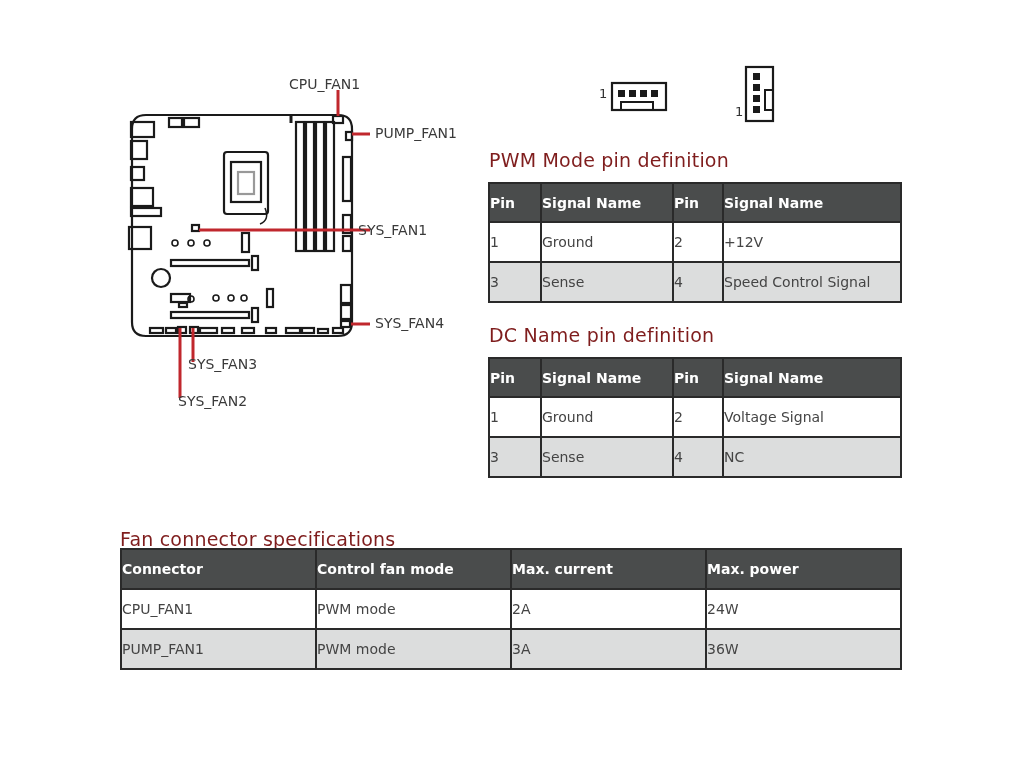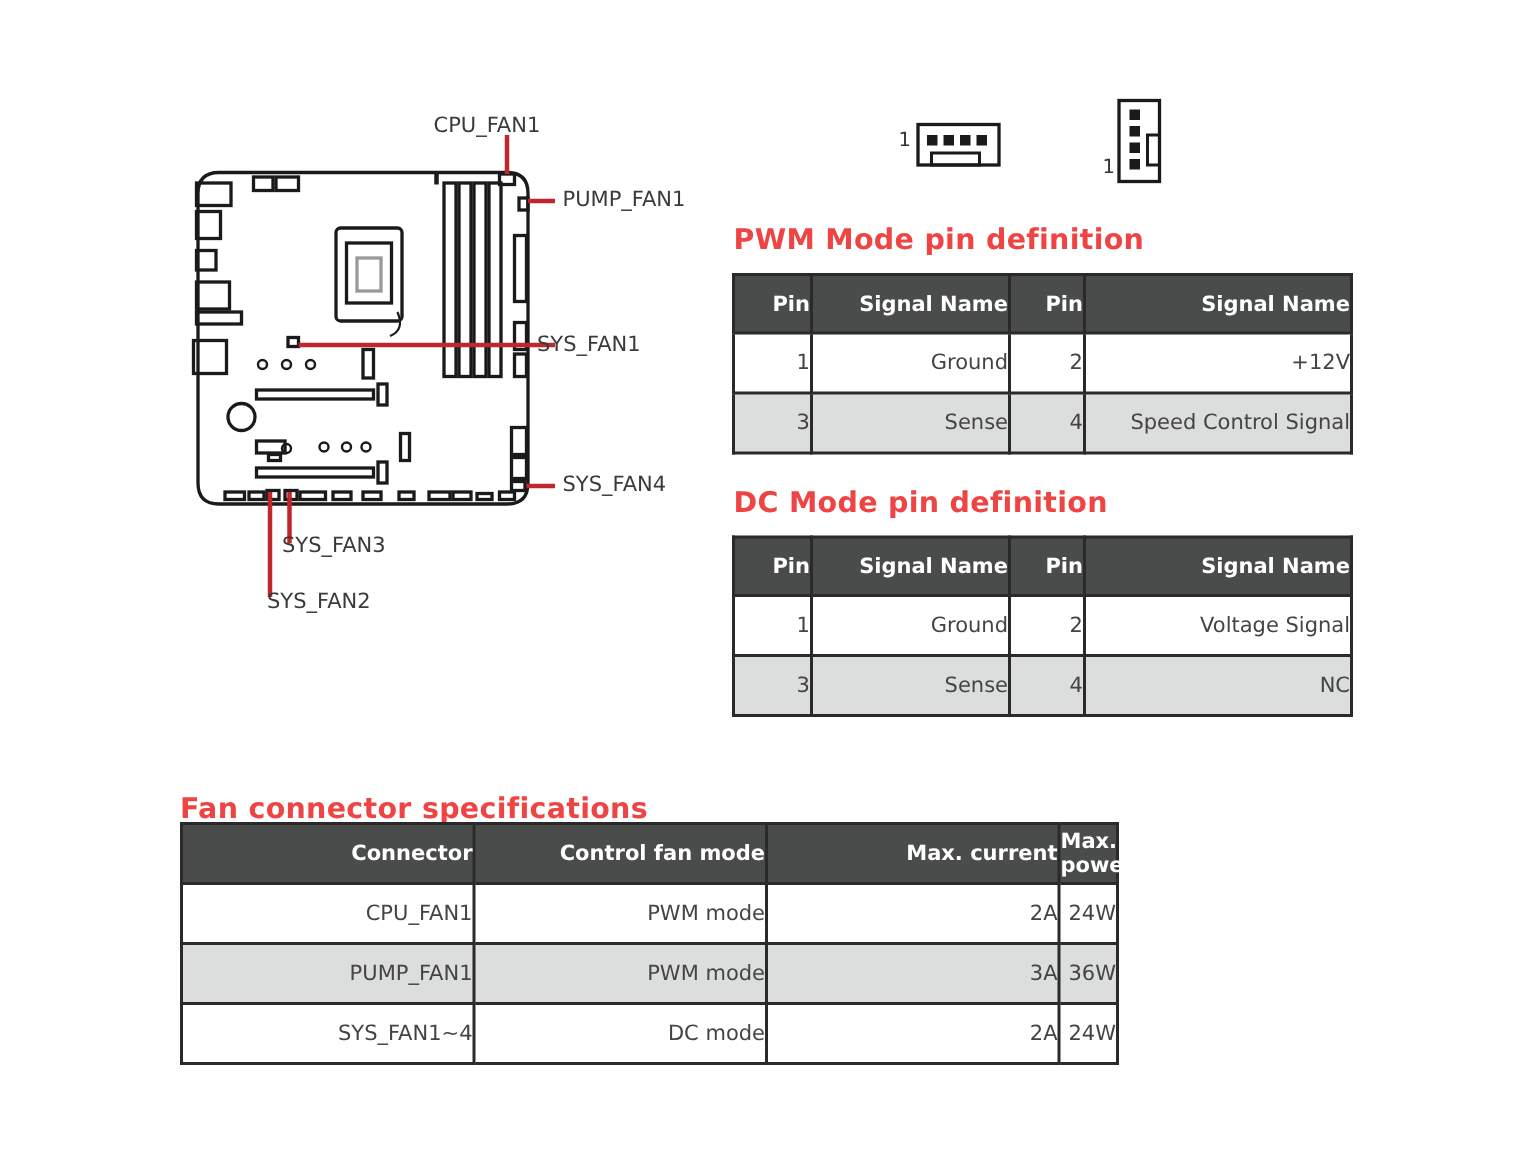--- a/index.html
+++ b/index.html
@@ -1,21 +1,21 @@
 <!DOCTYPE html>
 <html><head>
 <meta charset="utf-8">
 <style>
   html, body { margin:0; padding:0; background:#ffffff; }
   body { width:1024px; height:768px; position:relative; overflow:hidden;
          font-family:"DejaVu Sans", sans-serif; color:#3a3a3a; }
   .abs { position:absolute; }
-  .section-title { position:absolute; font-size:19px; color:#ef4444; font-weight:bold; letter-spacing:0.2px; }
+  .section-title { position:absolute; font-size:19px; color:#7f1d1d; font-weight:normal; letter-spacing:0.2px; }
   table.spec { position:absolute; border-collapse:collapse; border:2px solid #2a2a2a; table-layout:fixed; }
-  table.spec th, table.spec td { border:2px solid #2a2a2a; text-align:right; font-size:14px; padding:0; }
+  table.spec th, table.spec td { border:2px solid #2a2a2a; text-align:left; font-size:14px; padding:0; }
   table.spec th { background:#4a4c4c; color:#ffffff; font-weight:bold; }
   table.spec td { color:#444; }
   table.spec tr.alt td { background:#dcdddd; }
   table.spec tr.norm td { background:#ffffff; }
   .callout { position:absolute; font-size:14px; color:#3a3a3a; white-space:nowrap; }
   .pin1 { position:absolute; font-size:13px; color:#333; }
 </style>
 </head>
 <body>
 
@@ -149,21 +149,21 @@
   </tr>
   <tr class="alt" style="height:40px">
     <td>3</td>
     <td>Sense</td>
     <td>4</td>
     <td>Speed Control Signal</td>
   </tr>
 </tbody>
   </table>
 
-<div class="section-title" style="left:489px;top:324px">DC Mode pin definition</div>
+<div class="section-title" style="left:489px;top:324px">DC Name pin definition</div>
 <table class="spec" style="left:488px;top:357px;width:414px">
   <colgroup>
       <col style="width:52px">
       <col style="width:132px">
       <col style="width:50px">
       <col>
     </colgroup>
   <tbody>
       <tr style="height:39px">
     <th>Pin</th>
@@ -180,21 +180,21 @@
   <tr class="alt" style="height:40px">
     <td>3</td>
     <td>Sense</td>
     <td>4</td>
     <td>NC</td>
   </tr>
 </tbody>
   </table>
 
 <div class="section-title" style="left:120px;top:528px">Fan connector specifications</div>
-<table class="spec" style="left:120px;top:548px;width:626px">
+<table class="spec" style="left:120px;top:548px;width:782px">
   <colgroup>
       <col style="width:195px">
       <col style="width:195px">
       <col style="width:195px">
       <col>
     </colgroup>
   <tbody>
       <tr style="height:40px">
     <th>Connector</th>
     <th>Control fan mode</th>
@@ -206,20 +206,14 @@
     <td>PWM mode</td>
     <td>2A</td>
     <td>24W</td>
   </tr>
   <tr class="alt" style="height:40px">
     <td>PUMP_FAN1</td>
     <td>PWM mode</td>
     <td>3A</td>
     <td>36W</td>
   </tr>
-  <tr class="norm" style="height:40px">
-    <td>SYS_FAN1~4</td>
-    <td>DC mode</td>
-    <td>2A</td>
-    <td>24W</td>
-  </tr>
 </tbody>
   </table>
 
 </body></html>

